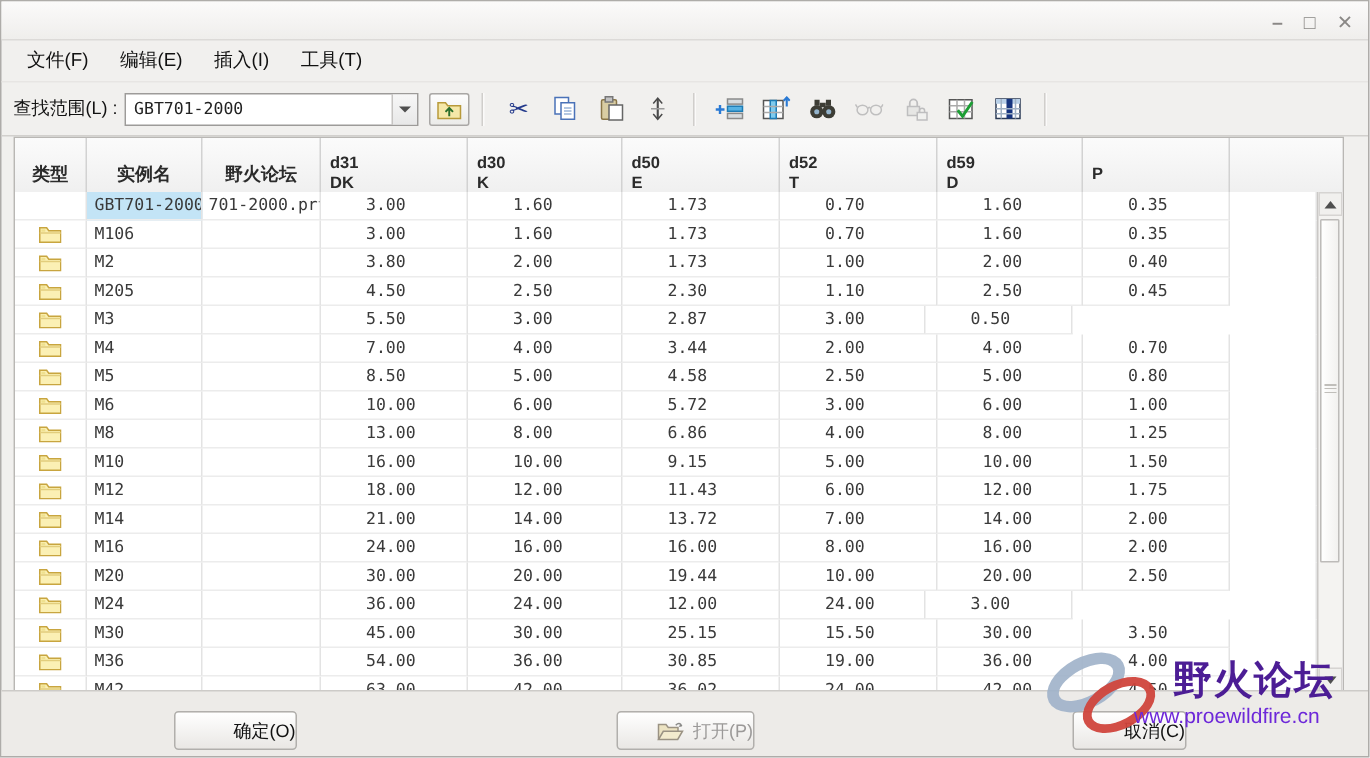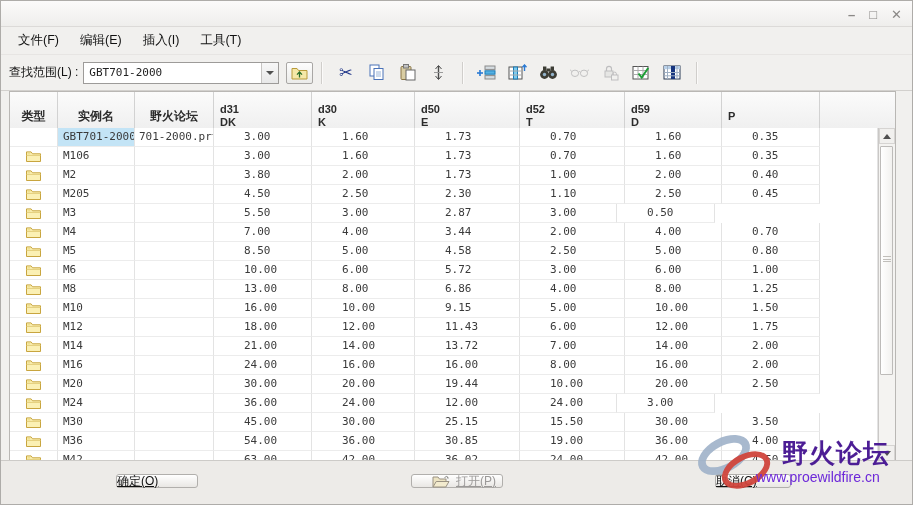--- a/index.html
+++ b/index.html
@@ -76,23 +76,23 @@
   .vtrack { position:absolute; left:0; top:16px; bottom:16px; width:16px; }
   .vthumb { position:absolute; left:1px; top:2px; width:13px; height:76%;
     background:linear-gradient(90deg,#ffffff,#f2f1ef); border:1px solid #bdbbb9; border-radius:1px;
     display:flex; align-items:center; justify-content:center; }
   .grip { width:8px; height:8px;
     background-image:repeating-linear-gradient(to bottom,#c0beba 0,#c0beba 1px,transparent 1px,transparent 2.6px); }
 
   
   .footer { position:absolute; left:0; right:0; bottom:0; height:44px;
     background:#edebe8; border-top:1px solid #cdcbc8; }
-  .btn { position:absolute; top:13px; height:14px; border:1px solid #b1afac; border-radius:3px;
+  .btn { position:absolute; top:13px; height:26px; border:1px solid #b1afac; border-radius:3px;
     background:linear-gradient(#ffffff,#e9e7e4); font-size:12px; color:#111;
-    display:flex; align-items:center; justify-content:flex-start; gap:6px;text-decoration:underline; }
+    display:flex; align-items:center; justify-content:flex-end; gap:6px; }
   .btn-ok { left:115px; width:82px; }
   .btn-open { left:410px; width:92px; color:#9b9998;padding-left:20px; }
   .btn-cancel { left:714px; width:76px; }
 
   
   .watermark { position:absolute; right:2px; bottom:4px; width:218px; height:64px;
     pointer-events:none; z-index:50; }
   .ring { position:absolute; border-radius:50%; }
   .ring-blue { left:4px; top:2px; width:56px; height:34px; border:8px solid #9fb1c9; transform:rotate(-28deg); opacity:.9; }
   .ring-red { left:28px; top:18px; width:52px; height:32px; border:6px solid #d0453c; transform:rotate(-28deg); opacity:.95; }

